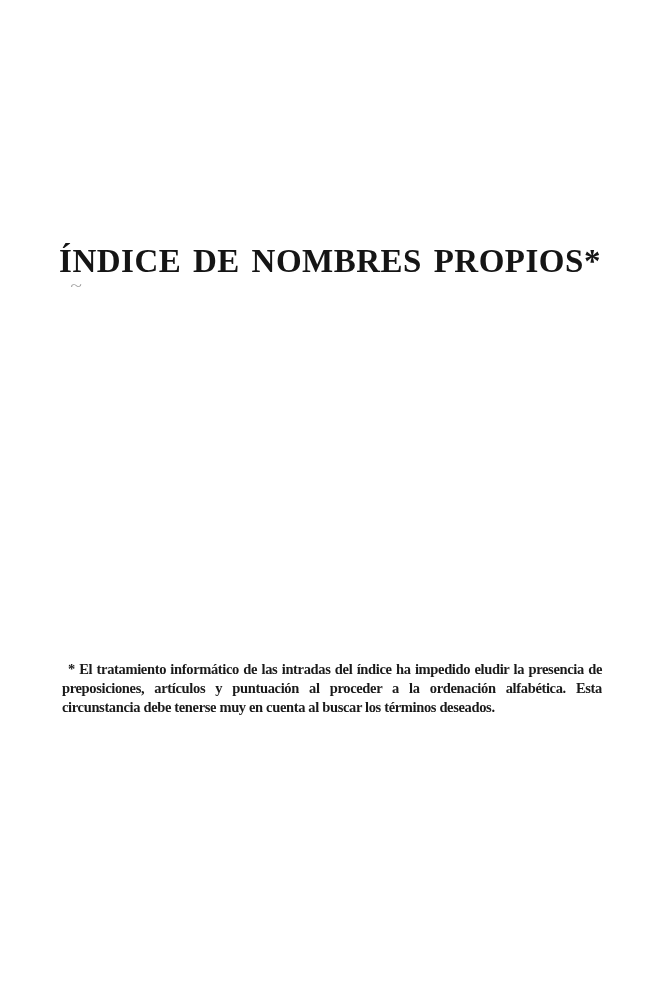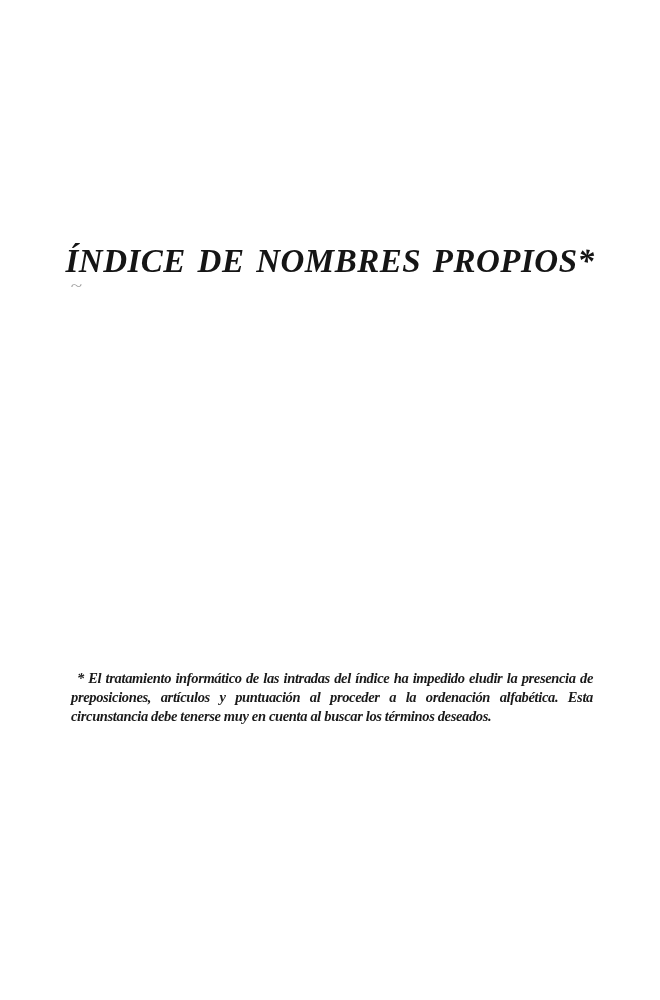--- a/index.html
+++ b/index.html
@@ -7,21 +7,20 @@
     padding: 0;
     background: #ffffff;
   }
   .page {
     position: relative;
     width: 660px;
     height: 1000px;
     background: #ffffff;
     overflow: hidden;
     font-family: "Liberation Serif", serif;
-    font-style: italic;
   }
   .page-title {
     position: absolute;
     top: 238px;
     left: 0;
     width: 660px;
     margin: 0;
     text-align: center;
     font-size: 33px;
     line-height: 46px;
@@ -45,21 +44,21 @@
     left: 62px;
     width: 540px;
     font-size: 14.5px;
     line-height: 19px;
     font-weight: 700;
     letter-spacing: -0.35px;
     text-align: justify;
     color: #1a1a1a;
   }
   .footnote p {
-    margin: 9px;
+    margin: 0;
     padding: 0;
   }
   .footnote p.first {
     text-indent: 6px;
   }
 </style>
 </head>
 <body>
 
 <div class="page">

